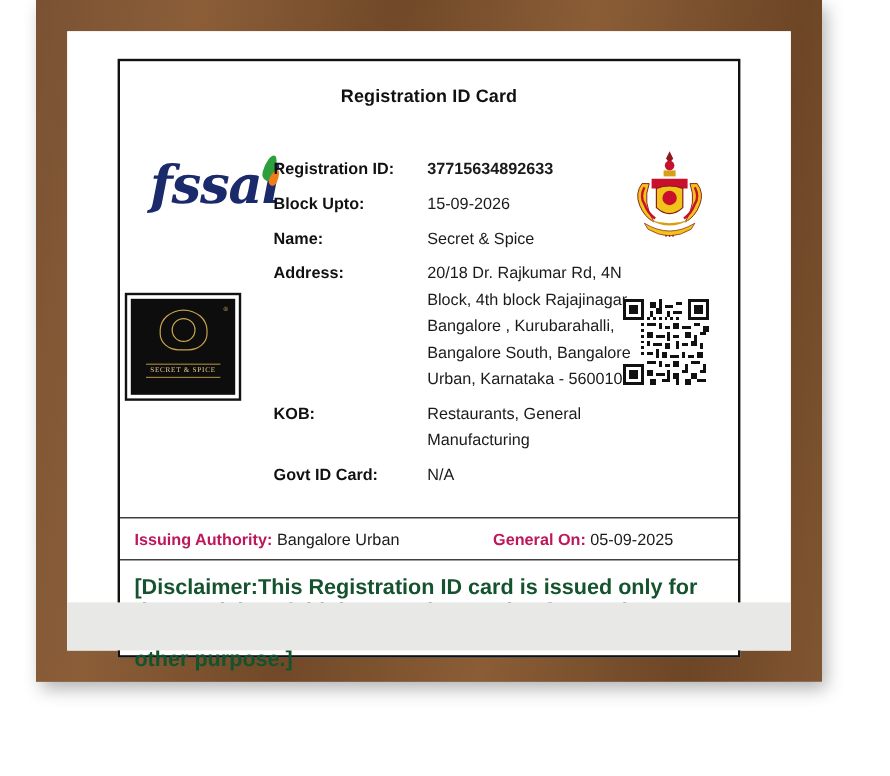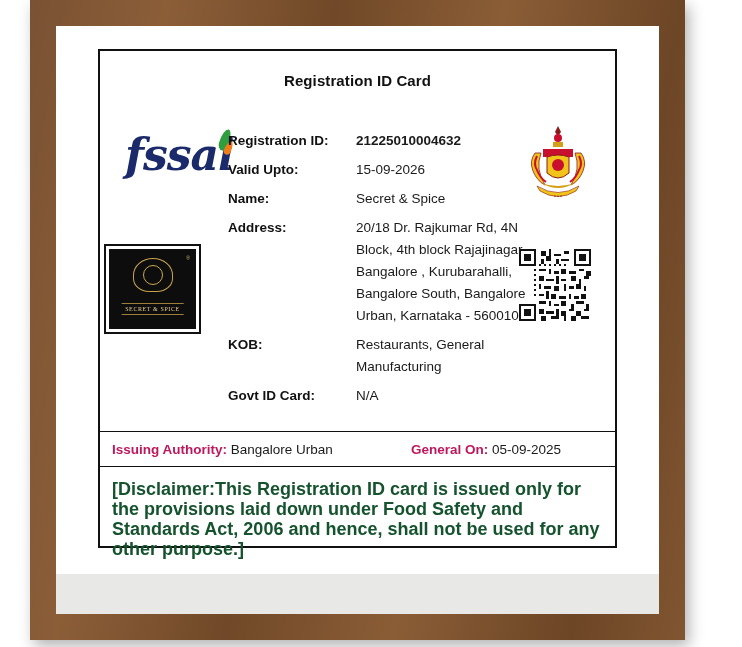--- a/index.html
+++ b/index.html
@@ -14,21 +14,21 @@
     overflow: hidden;
     position: relative;
   }
 
   
   .frame-outer {
     position: absolute;
     left: 30px;
     top: 0px;
     width: 655px;
-    height: 640px;
+    height: 568px;
     background: linear-gradient(100deg, #7a5233 0%, #8b5e38 18%, #714928 40%, #8a5d36 62%, #6d4626 85%, #83573198 100%);
     background-color: #7d5331;
     box-shadow: 4px 6px 14px rgba(0,0,0,0.30);
     box-sizing: border-box;
   }
   .frame-inner-bevel {
     position: absolute;
     left: 26px;
     top: 26px;
     right: 26px;
@@ -406,24 +406,24 @@
                 <rect x="18" y="27" width="1" height="2"></rect>
                   <rect x="21" y="27" width="2" height="2"></rect>
                 <rect x="25" y="27" width="3" height="1"></rect>
               </g>
             </svg>
           </div>
 
           <div class="fields">
             <div class="field-row">
               <div class="field-label">Registration ID:</div>
-              <div class="field-value" style="font-weight:bold;">21225010004632</div>
+              <div class="field-value" style="font-weight:bold;">37715634892633</div>
             </div>
             <div class="field-row">
-              <div class="field-label">Valid Upto:</div>
+              <div class="field-label">Block Upto:</div>
               <div class="field-value">15-09-2026</div>
             </div>
             <div class="field-row">
               <div class="field-label">Name:</div>
               <div class="field-value">Secret &amp; Spice</div>
             </div>
             <div class="field-row">
               <div class="field-label">Address:</div>
               <div class="field-value multiline" style="width:190px;">20/18 Dr. Rajkumar Rd, 4N Block, 4th block Rajajinagar Bangalore , Kurubarahalli, Bangalore South, Bangalore Urban, Karnataka - 560010</div>
             </div>

